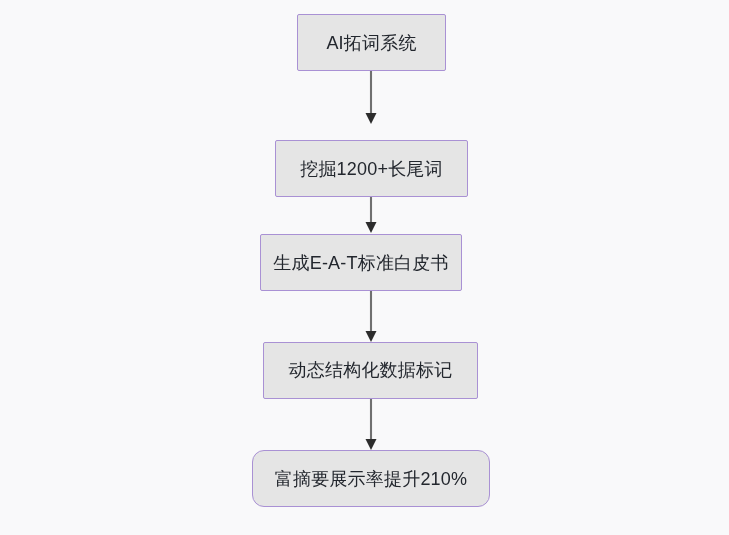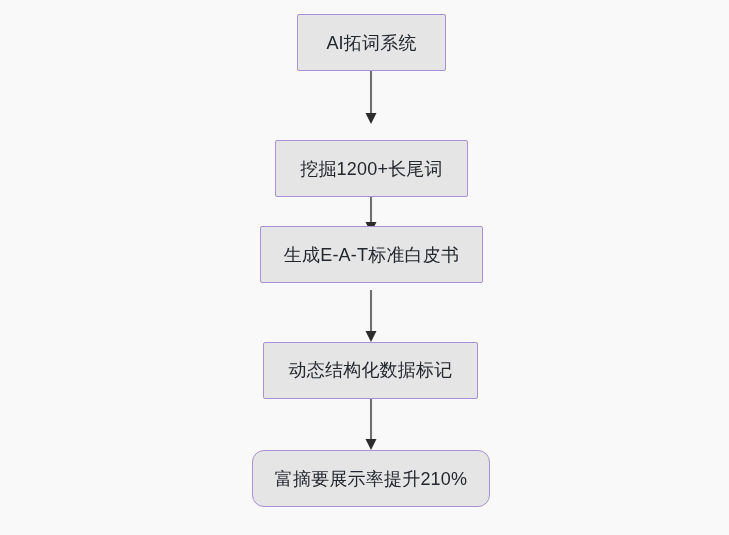--- a/index.html
+++ b/index.html
@@ -77,21 +77,21 @@
   </svg>
 
   <div class="node" style="left:297px; top:14px; width:149px; height:57px;">
     <span class="node-label">AI拓词系统</span>
   </div>
 
   <div class="node" style="left:275px; top:140px; width:193px; height:57px;">
     <span class="node-label">挖掘1200+长尾词</span>
   </div>
 
-  <div class="node" style="left:260px; top:226px; width:223px; height:57px;">
+  <div class="node" style="left:260px; top:234px; width:202px; height:57px;">
     <span class="node-label">生成E-A-T标准白皮书</span>
   </div>
 
   <div class="node" style="left:263px; top:342px; width:215px; height:57px;font-family:Liberation Mono, monospace;">
     <span class="node-label">动态结构化数据标记</span>
   </div>
 
   <div class="node" style="left:252px; top:450px; width:238px; height:57px;border-radius:12px;">
     <span class="node-label">富摘要展示率提升210%</span>
   </div>

